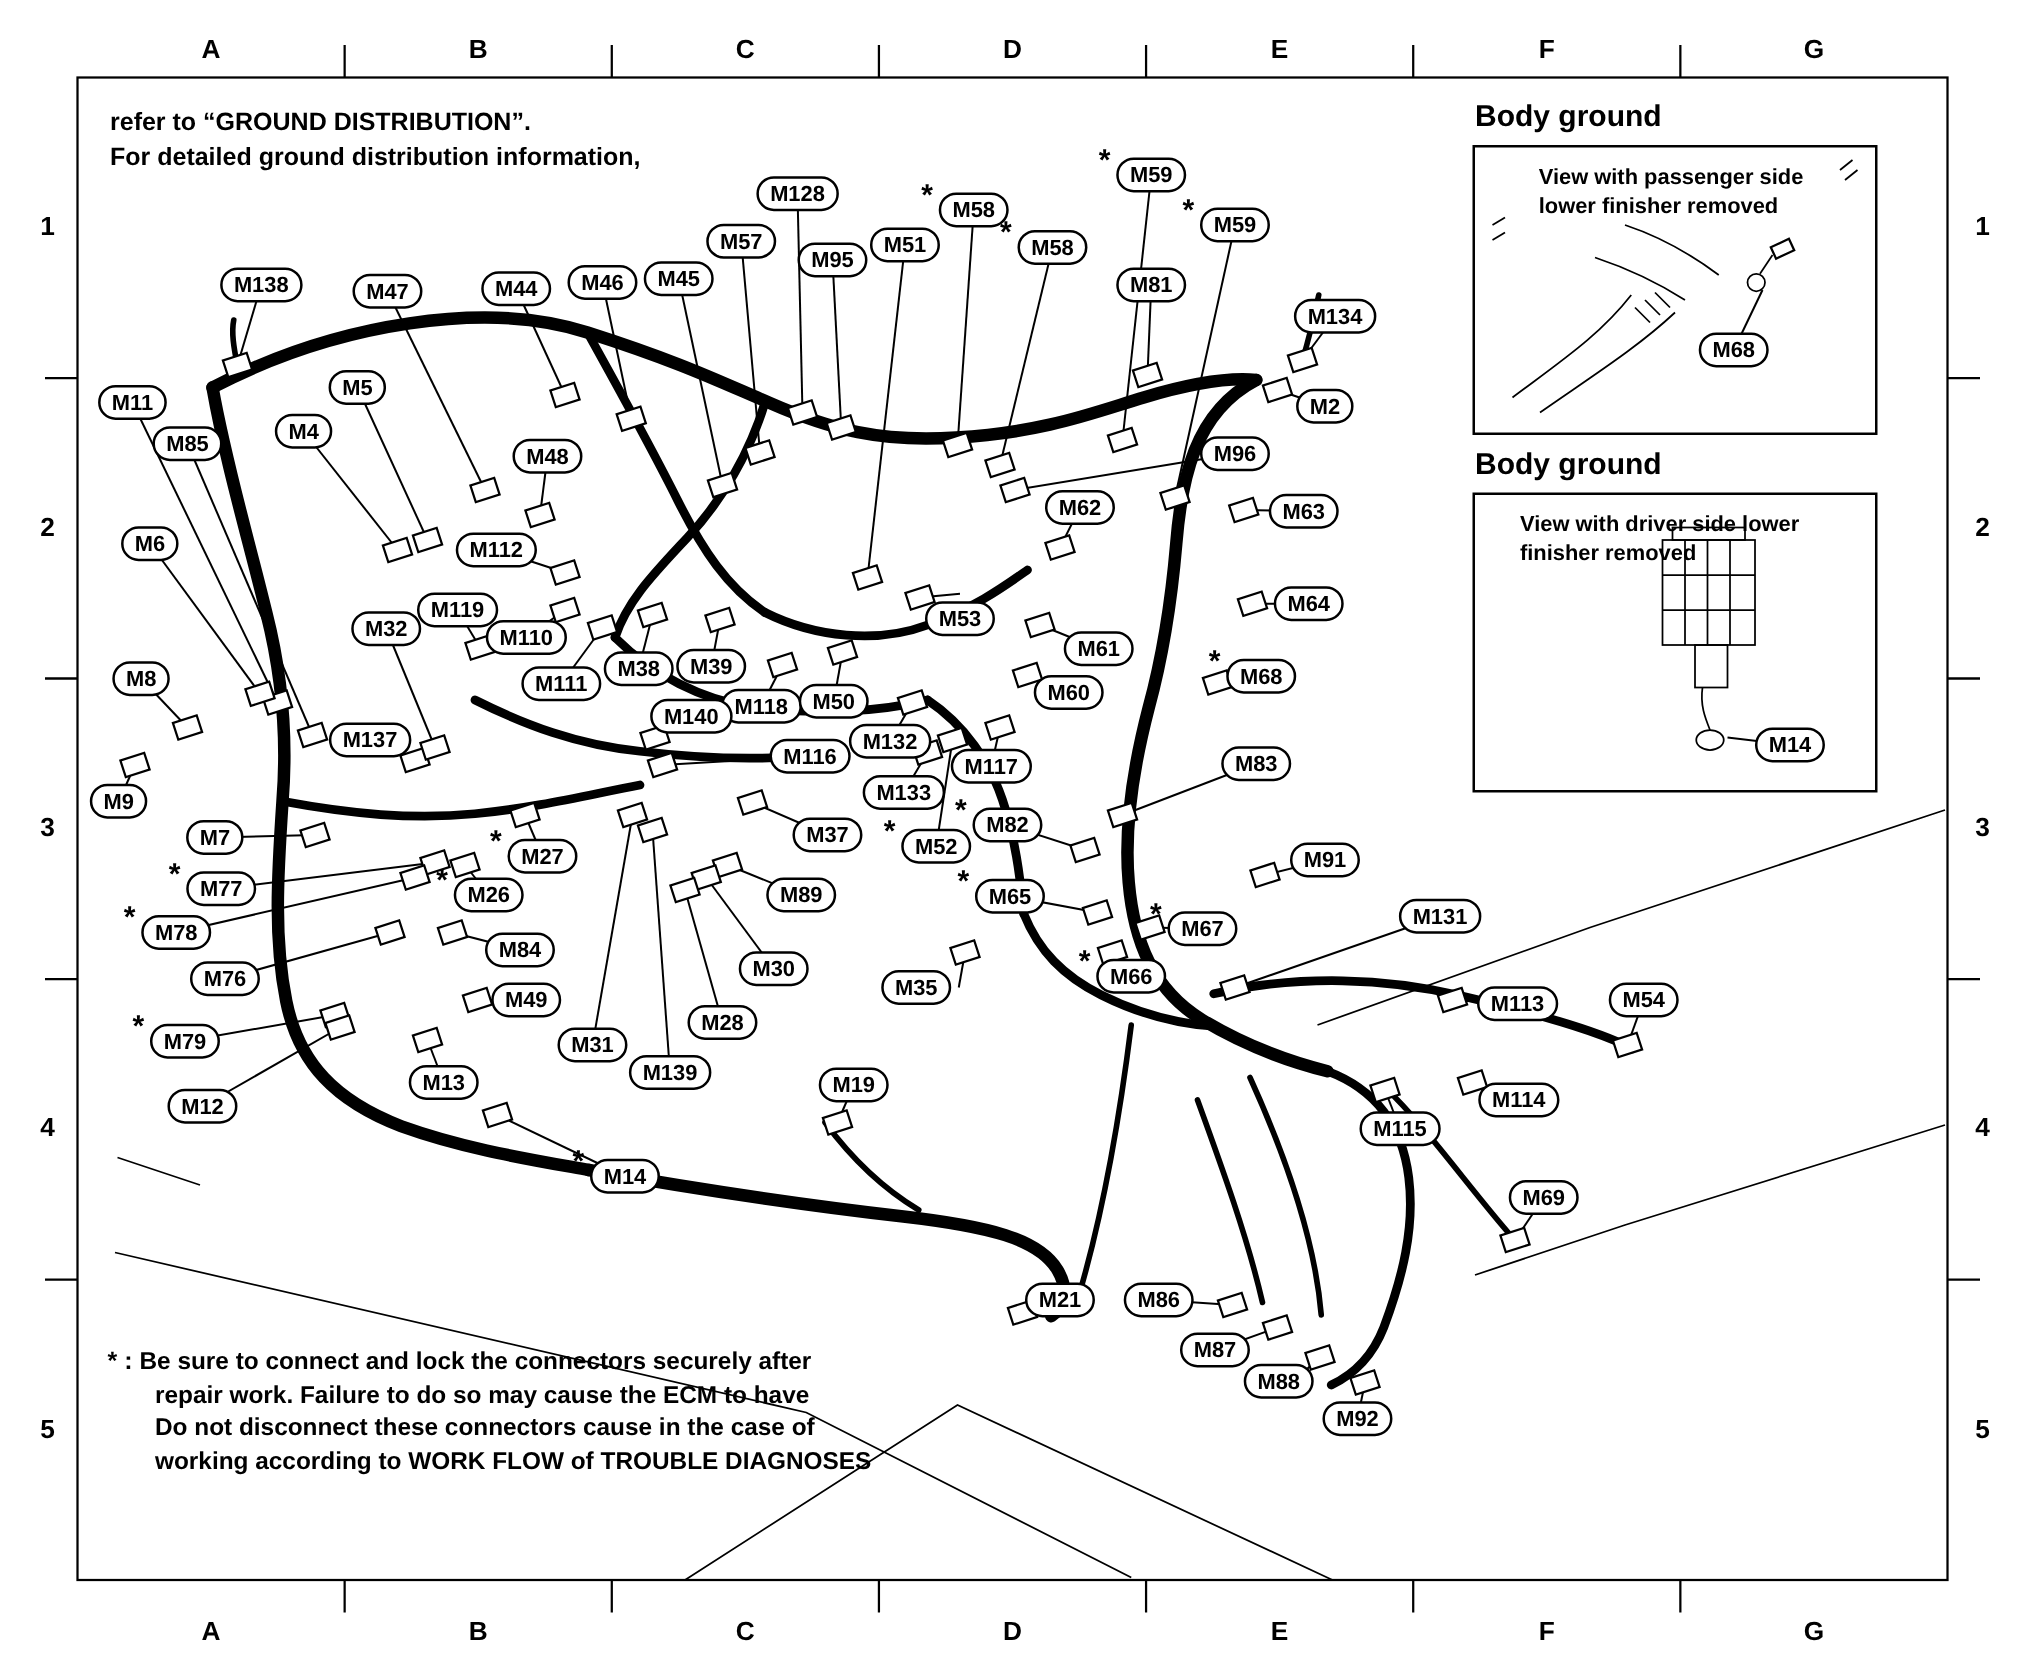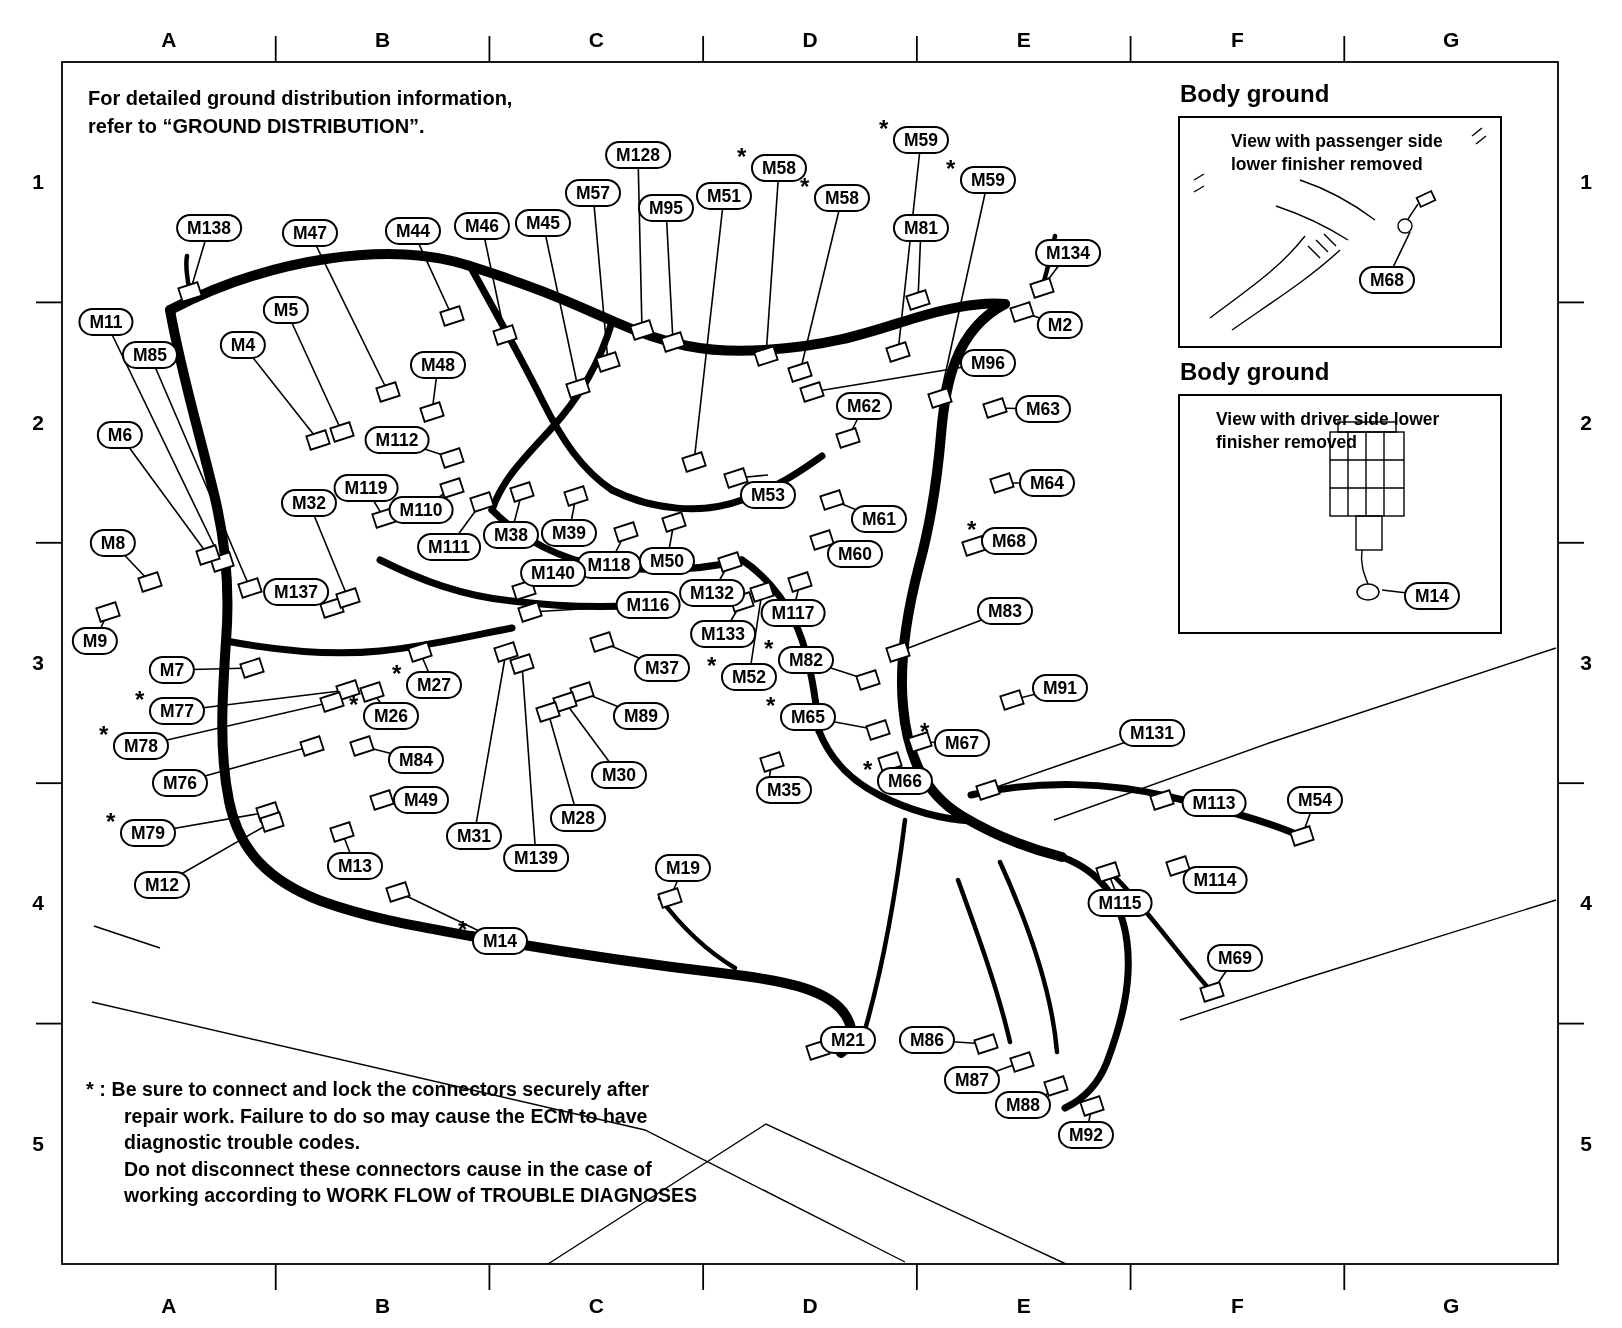--- a/index.html
+++ b/index.html
@@ -361,21 +361,21 @@
       <div class="pill" style="left: 177px; top: 711px;">M77<span class="star">*</span></div>
       <div class="pill" style="left: 391px; top: 716px;">M26<span class="star">*</span></div>
       <div class="pill" style="left: 641px; top: 716px;">M89</div>
       <div class="pill" style="left: 808px; top: 717px;">M65<span class="star">*</span></div>
       <div class="pill" style="left: 1152px; top: 733px;">M131</div>
       <div class="pill" style="left: 141px; top: 746px;">M78<span class="star">*</span></div>
       <div class="pill" style="left: 416px; top: 760px;">M84</div>
       <div class="pill" style="left: 962px; top: 743px;">M67<span class="star">*</span></div>
       <div class="pill" style="left: 180px; top: 783px;">M76</div>
       <div class="pill" style="left: 619px; top: 775px;">M30</div>
-      <div class="pill" style="left: 784px; top: 790px;">M35</div>
+      <div class="pill" style="left: 733px; top: 790px;">M35</div>
       <div class="pill" style="left: 905px; top: 781px;">M66<span class="star">*</span></div>
       <div class="pill" style="left: 1214px; top: 803px;">M113</div>
       <div class="pill" style="left: 1315px; top: 800px;">M54</div>
       <div class="pill" style="left: 148px; top: 833px;">M79<span class="star">*</span></div>
       <div class="pill" style="left: 421px; top: 800px;">M49</div>
       <div class="pill" style="left: 578px; top: 818px;">M28</div>
       <div class="pill" style="left: 1120px; top: 903px;">M115</div>
       <div class="pill" style="left: 1215px; top: 880px;">M114</div>
       <div class="pill" style="left: 162px; top: 885px;">M12</div>
       <div class="pill" style="left: 355px; top: 866px;">M13</div>
@@ -385,28 +385,27 @@
       <div class="pill" style="left: 500px; top: 941px;">M14<span class="star">*</span></div>
       <div class="pill" style="left: 1235px; top: 958px;">M69</div>
       <div class="pill" style="left: 848px; top: 1040px;">M21</div>
       <div class="pill" style="left: 927px; top: 1040px;">M86</div>
       <div class="pill" style="left: 972px; top: 1080px;">M87</div>
       <div class="pill" style="left: 1023px; top: 1081px; margin-top: 24px;">M88</div>
       <div class="pill" style="left: 1086px; top: 1135px;">M92</div>
     </div>
 
   <div class="note-top" id="top-note">
+      <div>refer to “GROUND DISTRIBUTION”.</div>
       <div>For detailed ground distribution information,</div>
-      <div>refer to “GROUND DISTRIBUTION”.</div>
     </div>
 
   <div class="footnote" id="footnote-lines">
       <div><span class="fn-prefix">* : </span>Be sure to connect and lock the connectors securely after</div>
       <div class="fn-indent">repair work. Failure to do so may cause the ECM to have</div>
-      <div class="fn-indent">diagnostic trouble codes.</div>
       <div class="fn-indent">Do not disconnect these connectors cause in the case of</div>
       <div class="fn-indent">working according to WORK FLOW of TROUBLE DIAGNOSES</div>
     </div>
 
   <div class="inset" id="inset-passenger">
     <div class="inset-title">Body ground</div>
     <div class="inset-box">
       <svg width="324" height="228">
         <path class="t1" d="M 30 200 C 70 170 100 150 125 118"></path>
         <path class="t1" d="M 52 212 C 95 182 130 160 160 132"></path>

